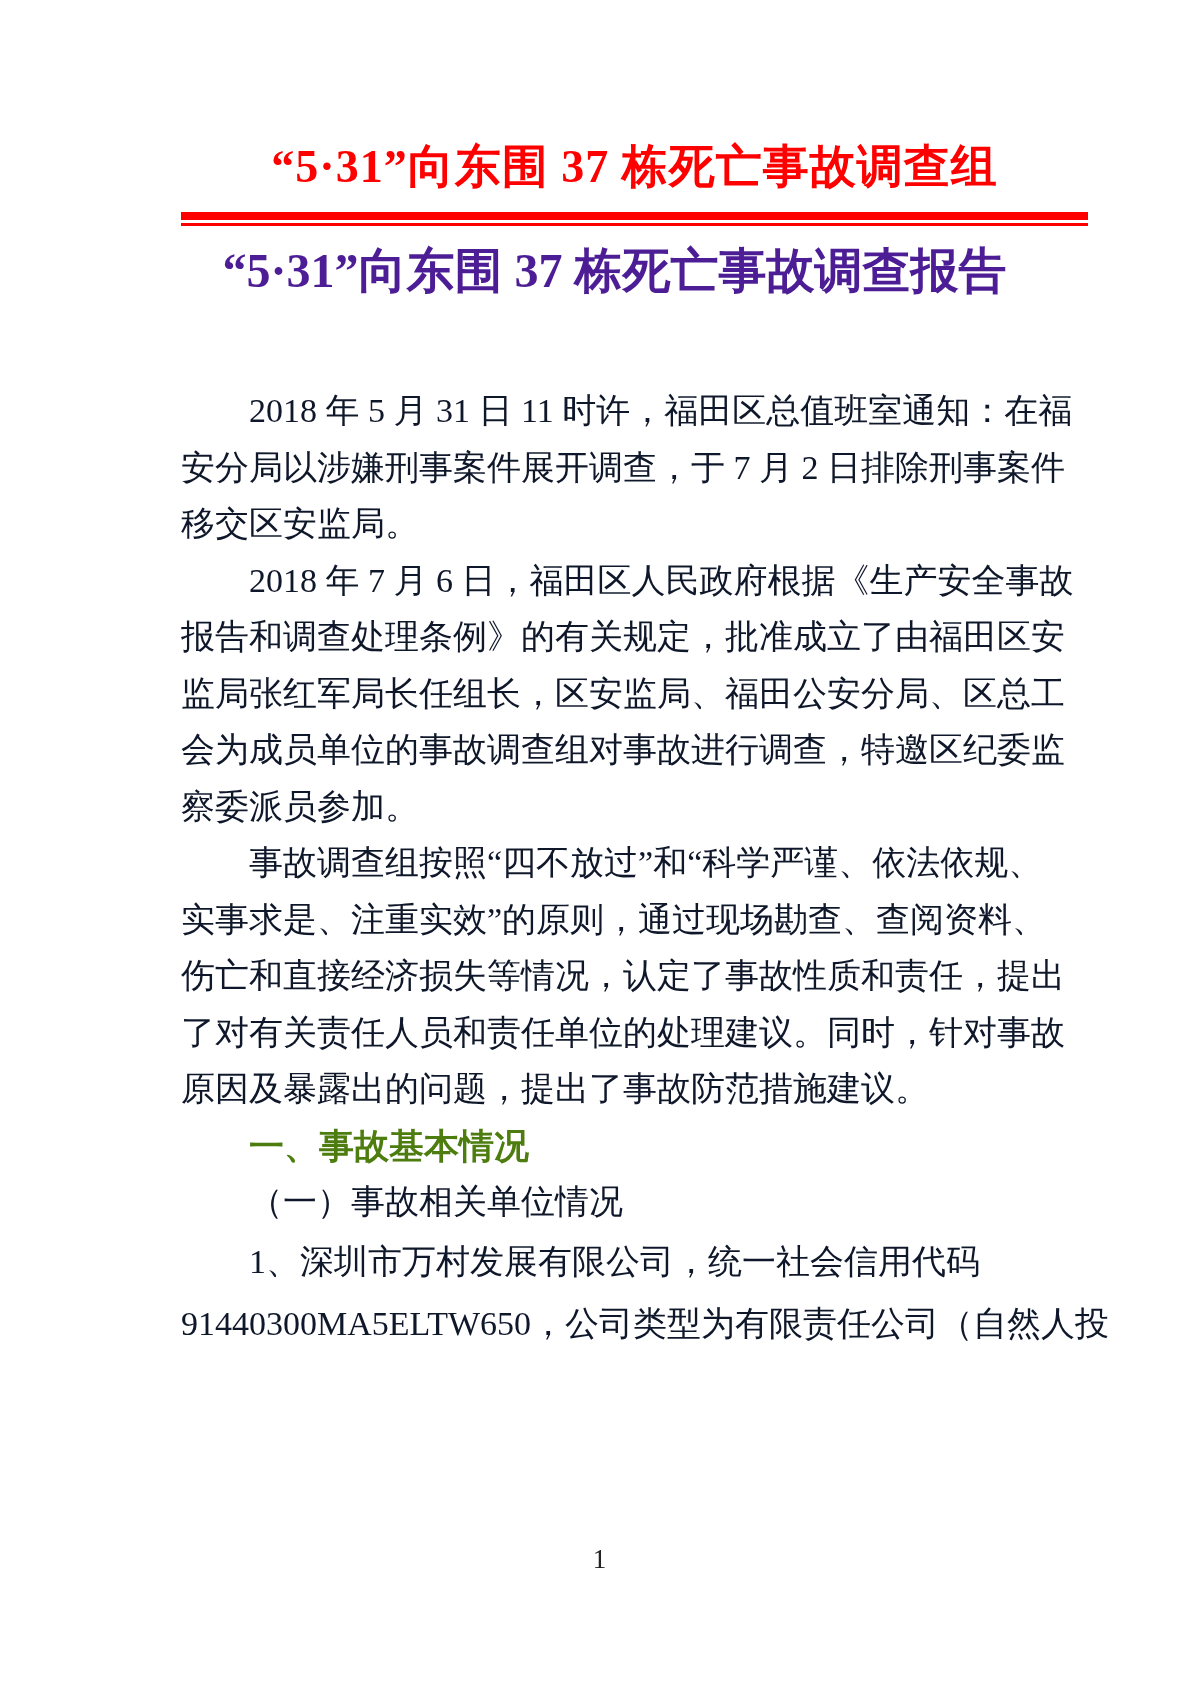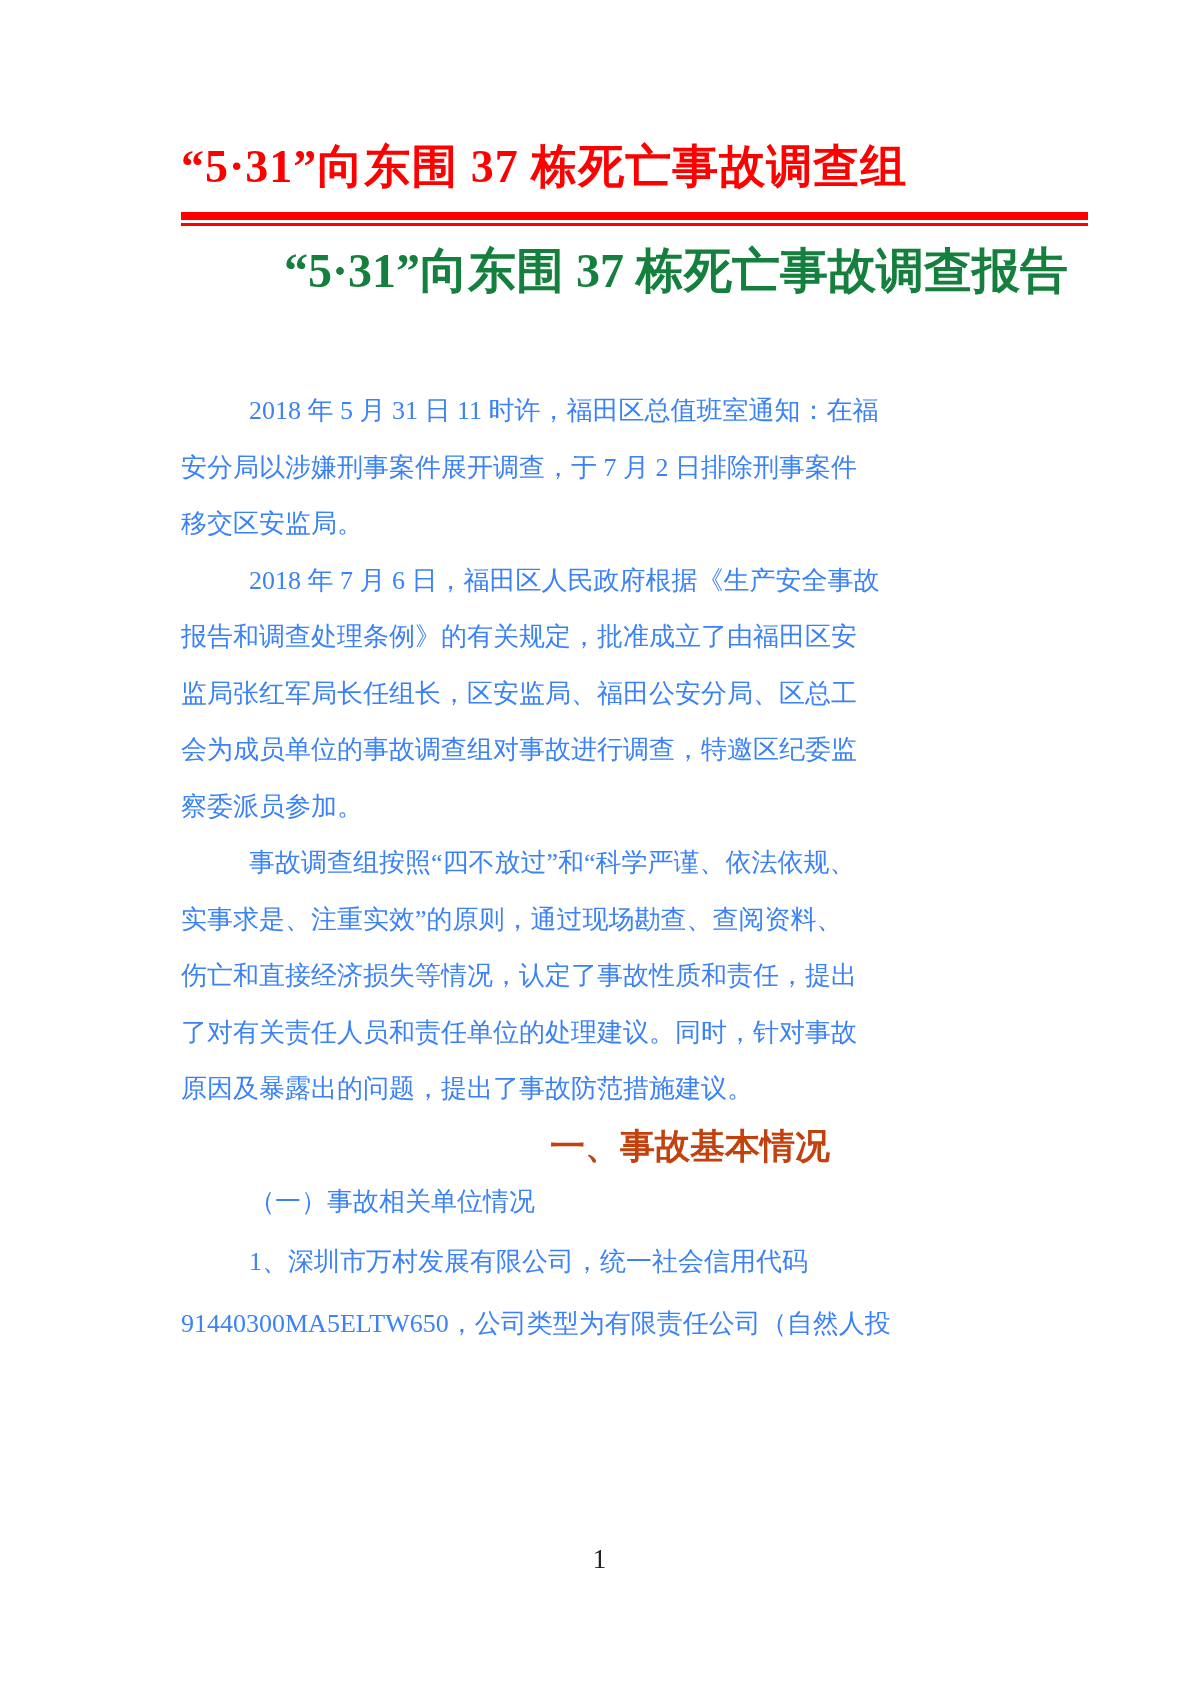--- a/index.html
+++ b/index.html
@@ -15,21 +15,21 @@
     background: #ffffff;
     overflow: hidden;
     font-family: "Liberation Serif", serif;
     color: #1e1e1e;
   }
   .banner {
     position: absolute;
     left: 181px;
     top: 136px;
     width: 907px;
-    text-align: left;
+    text-align: center;
     font-size: 46px;
     line-height: 62px;
     font-weight: bold;
     color: #fe0000;
     white-space: nowrap;
     letter-spacing: 1px;
   }
   .rule-thick {
     position: absolute;
     left: 181px;
@@ -44,53 +44,52 @@
     top: 223px;
     width: 907px;
     height: 3px;
     background: #fe0000;
   }
   .doc-title {
     position: absolute;
     left: 161px;
     top: 238px;
     width: 907px;
-    text-align: right;
+    text-align: center;
     font-size: 48px;
     line-height: 66px;
     font-weight: bold;
-    color: #15803d;
+    color: #4c1d95;
     white-space: nowrap;
   }
   .body-block {
     position: absolute;
     left: 181px;
     top: 383px;
     width: 950px;
   }
   .bline {
     height: 56.5px;
     line-height: 56.5px;
-    font-size: 26px;
+    font-size: 34px;
     white-space: nowrap;
-    color: #3b82f6;
+    color: #0f172a;
   }
   .bline.wide {
     height: 62px;
     line-height: 62px;
   }
   .indent {
     padding-left: 68px;
   }
   .heading {
     font-family: "Liberation Sans", sans-serif;
     font-weight: bold;
     font-size: 35px;
-    color: #c2410c;
-    text-align: center;
+    color: #4d7c0f;
   }
   .page-number {
     position: absolute;
     left: 0;
     top: 1544px;
     width: 1199px;
     text-align: center;
     font-size: 27px;
     color: #222222;
     font-family: "Liberation Serif", serif;

